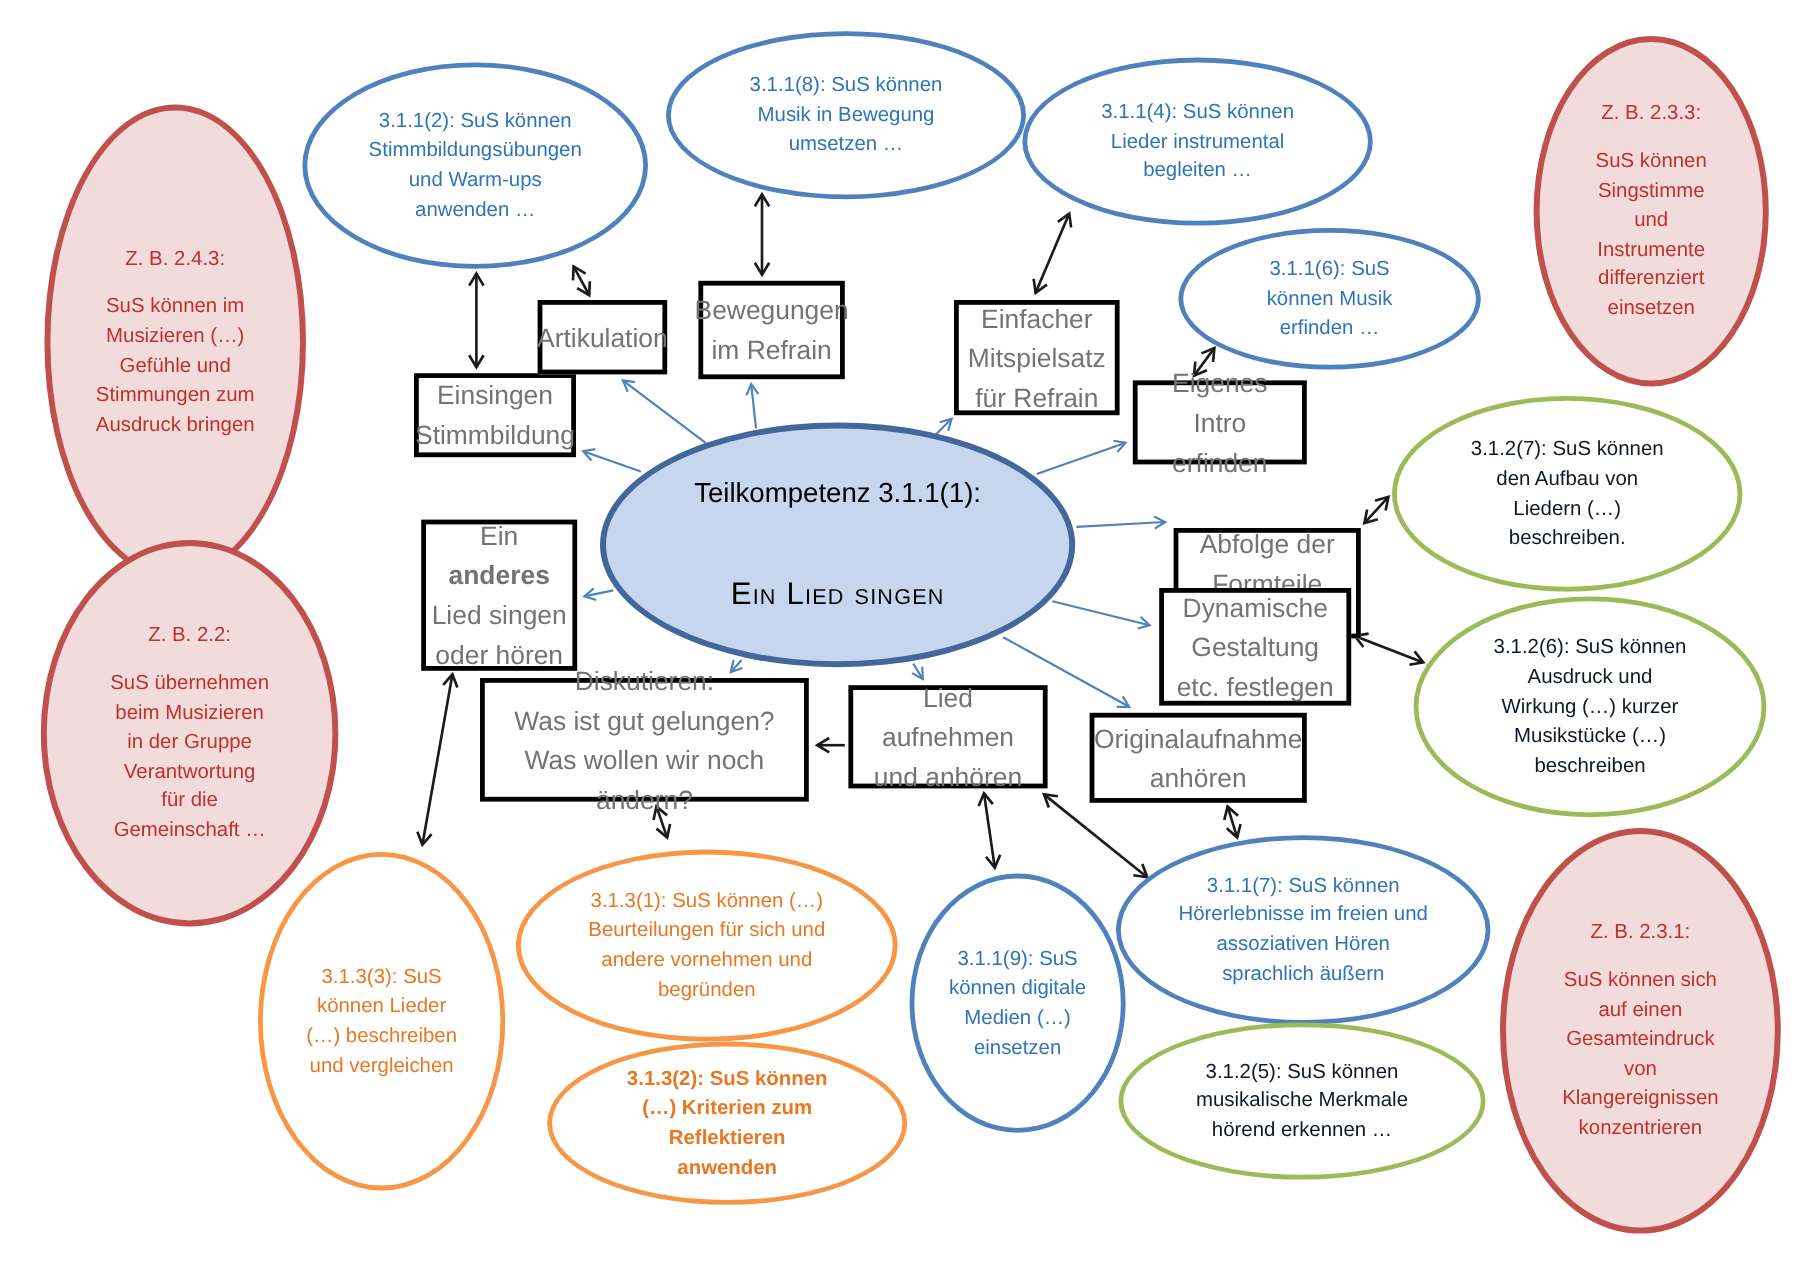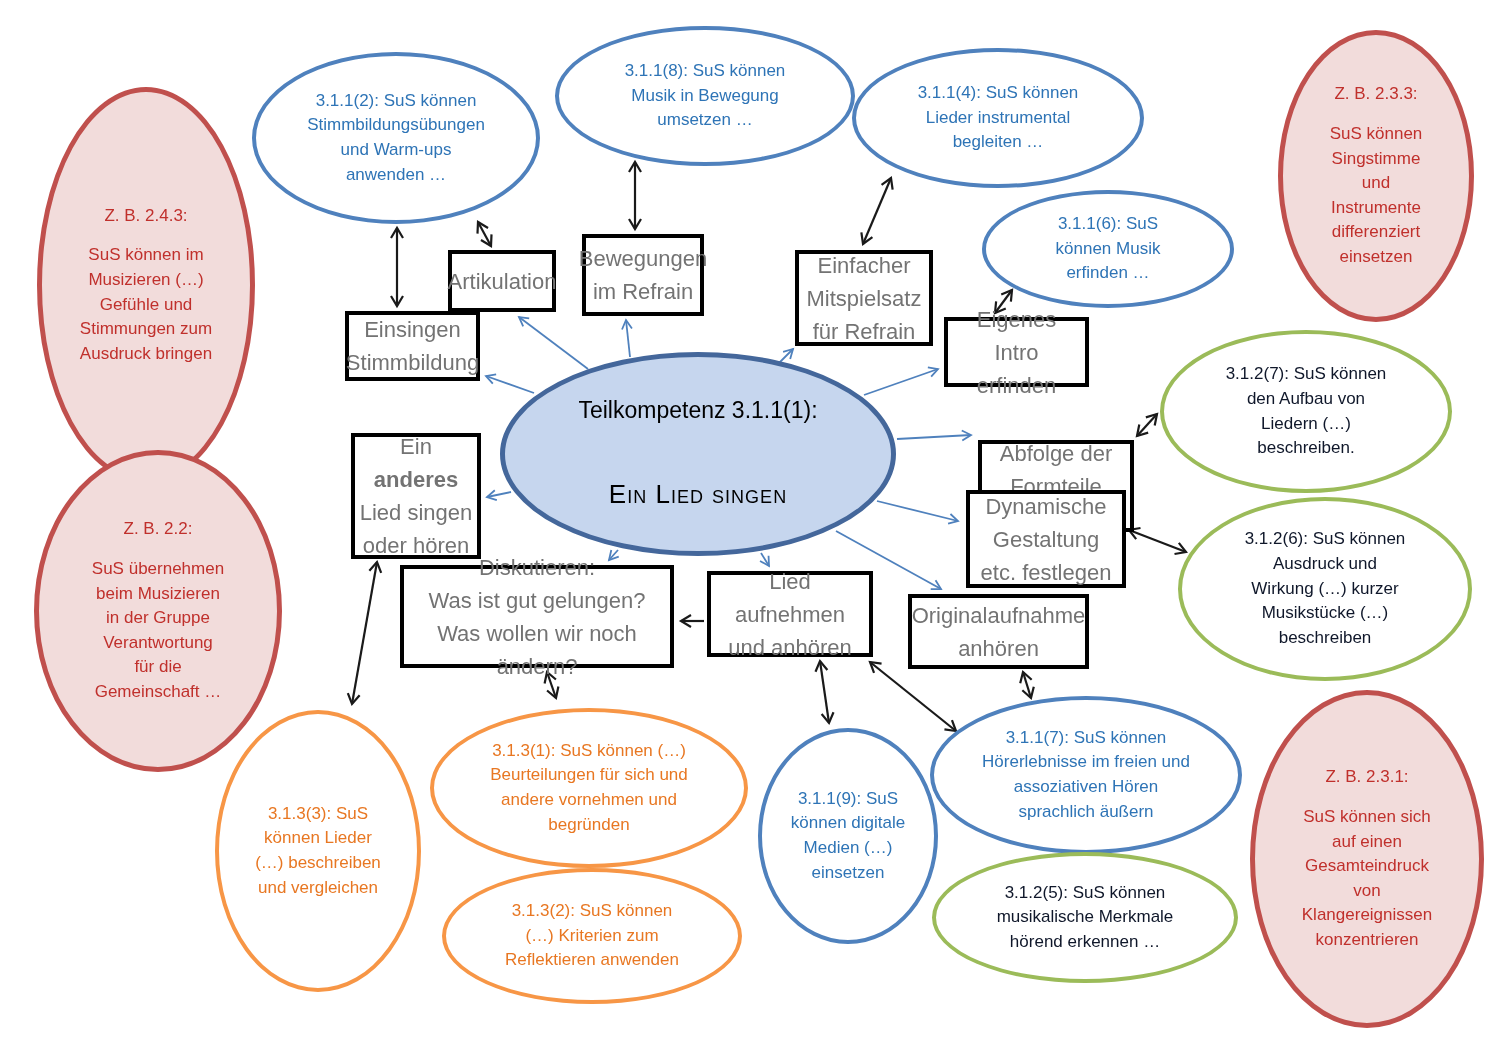--- a/index.html
+++ b/index.html
@@ -119,21 +119,21 @@
   <div class="ell green" style="left:932px;top:852px;width:306px;height:131px;padding:0 58px;">
     <span>3.1.2(5): SuS können musikalische Merkmale hörend erkennen …</span>
   </div>
 
   <div class="ell orange" style="left:215px;top:710px;width:206px;height:282px;padding:0 32px;">
     <span>3.1.3(3): SuS können Lieder (…) beschreiben und vergleichen</span>
   </div>
   <div class="ell orange" style="left:430px;top:708px;width:318px;height:160px;padding:0 56px;">
     <span>3.1.3(1): SuS können (…) Beurteilungen für sich und andere vornehmen und begründen</span>
   </div>
-  <div class="ell orange" style="left:442px;top:868px;width:300px;height:136px;padding:0 56px;">
+  <div class="ell orange" style="left:456px;top:868px;width:300px;height:136px;padding:0 56px;font-weight:bold;">
     <span>3.1.3(2): SuS können (…) Kriterien zum Reflektieren anwenden</span>
   </div>
 
   <div class="box" style="left:345px;top:311px;width:135px;height:70px;">
     <span>Einsingen Stimmbildung</span>
   </div>
   <div class="box" style="left:448px;top:250px;width:108px;height:62px;">
     <span>Artikulation</span>
   </div>
   <div class="box" style="left:582px;top:234px;width:122px;height:82px;">

